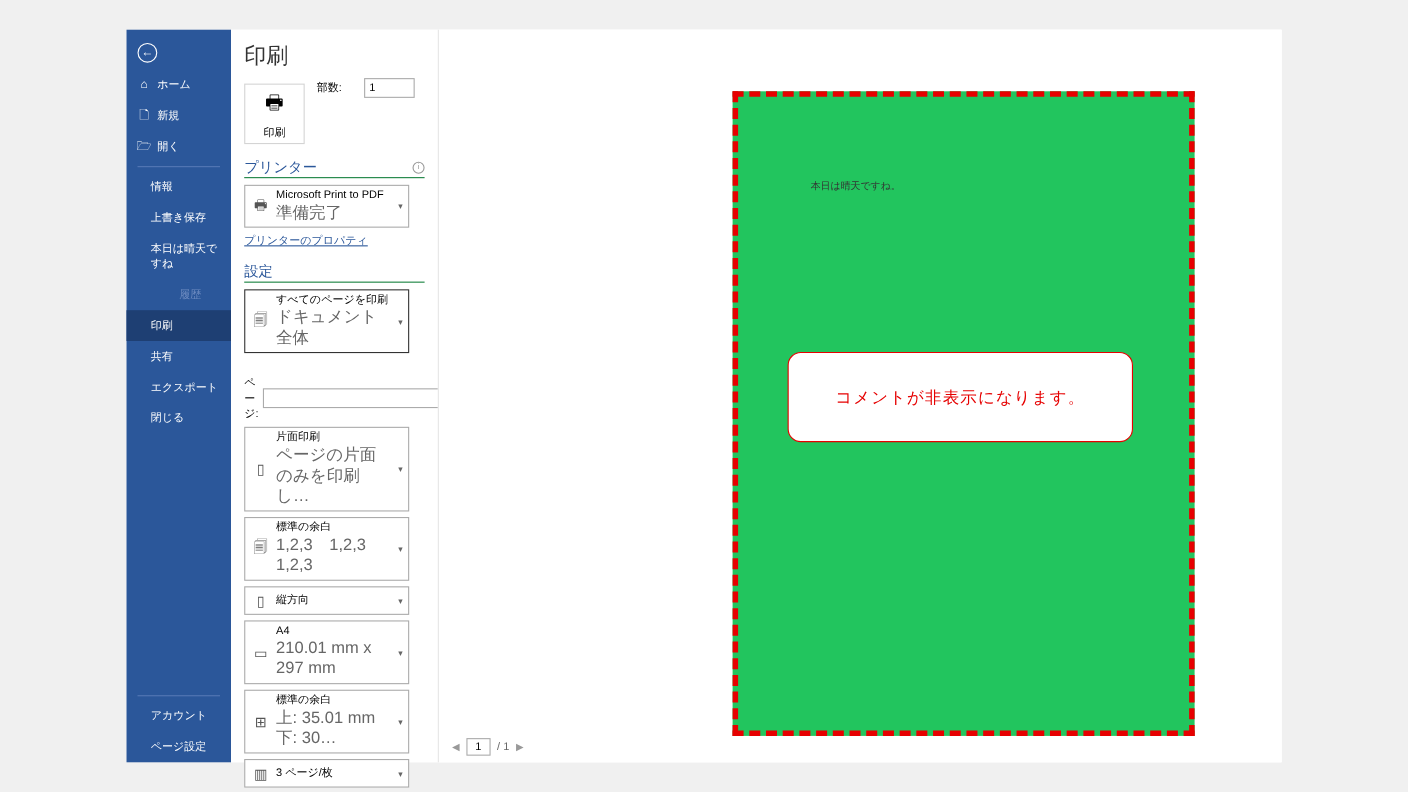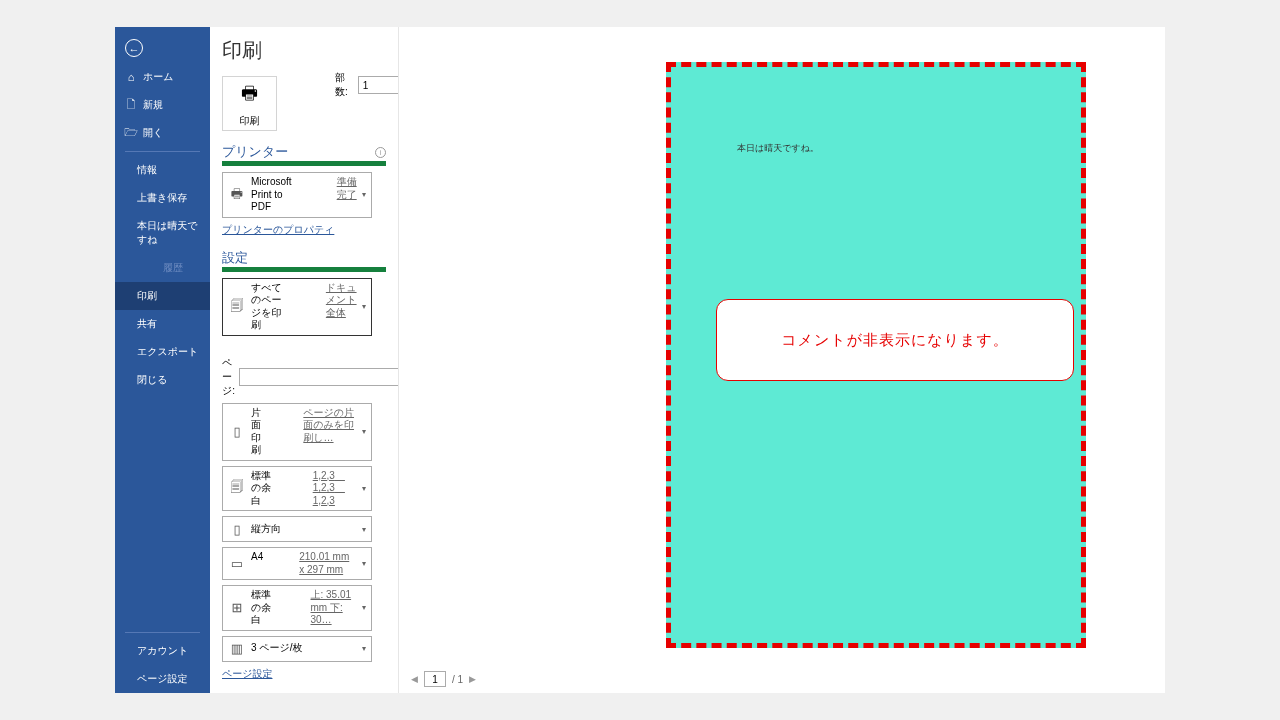--- a/index.html
+++ b/index.html
@@ -108,39 +108,38 @@
     }
     
     .print-button .pr-icon { font-size: 18px; }
     
     .copies-row {
       position: absolute;
       left: 78px;
       top: 44px;
       display: flex;
       align-items: center;
-      gap: 10px;
-      font-size: 10px;
-      margin-left: 47px;
+      gap: 20px;
+      font-size: 10px;
     }
     
     .copies-input {
       width: 46px;
       height: 18px;
       border: 1px solid #ababab;
       font-size: 10px;
       padding-left: 4px;
     }
     
     .section-title {
       color: #2b579a;
       font-size: 13px;
       margin-top: 12px;
       margin-bottom: 6px;
-      border-bottom: 5px solid #15803d;
+      border-bottom: 1px solid #15803d;
       display: flex;
       justify-content: space-between;
       align-items: center;
     }
     
     .info-circle {
       width: 11px;
       height: 11px;
       border: 1px solid #999;
       border-radius: 50%;
@@ -175,29 +174,27 @@
       display: flex;
       align-items: center;
       justify-content: center;
       font-size: 13px;
       color: #555;
     }
     
     .dropdown .dd-text {
       flex: 1;
       display: flex;
-      flex-direction: row;
+      flex-direction: column;
       line-height: 1.25;
-      gap: 36px;
     }
     
     .dropdown .dd-sub {
-      font-size: 10px;
+      font-size: 15px;
       color: #666;
-      text-decoration: underline;
     }
     
     .dropdown .dd-caret {
       font-size: 8px;
       color: #666;
     }
     
     .link-row {
       text-align: left;
       width: 150px;
@@ -230,42 +227,42 @@
     .preview-panel {
       flex: 1;
       border-left: 1px solid #e6e6e6;
       position: relative;
       background: #fff;
     }
     
     .page-preview {
       position: absolute;
       left: 267px;
-      top: 35px;
+      top: 56px;
       width: 420px;
       height: 586px;
-      background: #5eead4;
+      background: #22c55e;
       border: 3px dashed #e60000;
       border-width: 5px;
       text-align: center;
     }
     
     .preview-content-text {
       position: absolute;
       top: 75px;
       left: 66px;
       font-size: 9px;
       color: #333;
     }
     
     .callout {
       position: absolute;
       top: 232px;
       left: 45px;
-      width: 358px;
+      width: 314px;
       height: 82px;
       border: 1.5px solid #e60000;
       border-radius: 12px;
       display: flex;
       align-items: center;
       justify-content: center;
       color: #e60000;
       font-size: 15px;
       background: #fff;
       letter-spacing: 1px;

